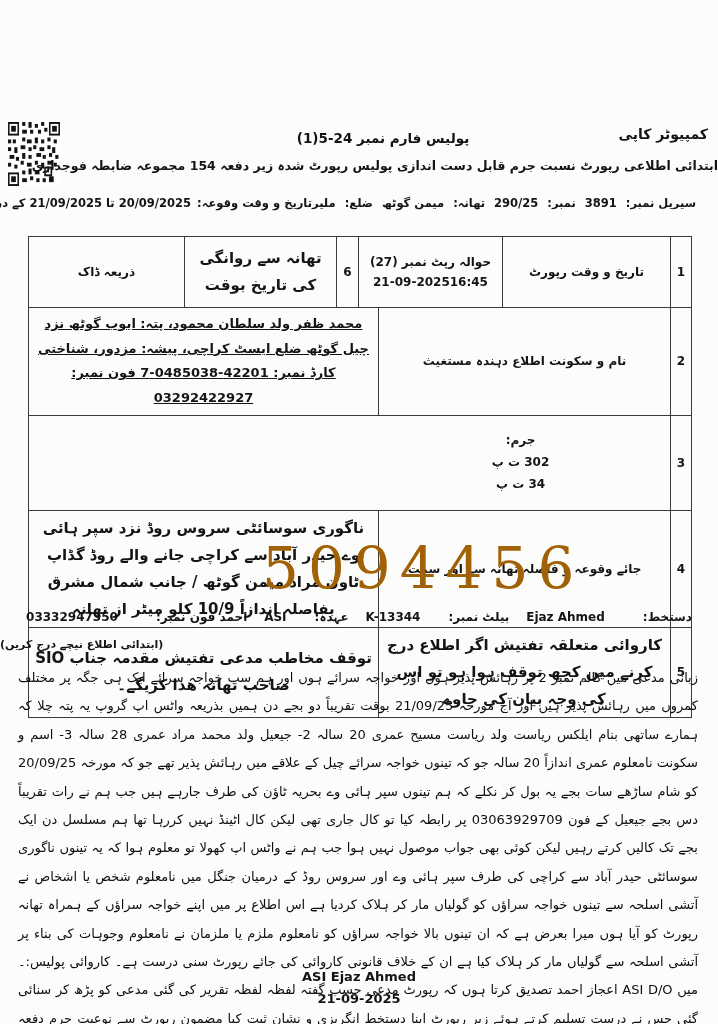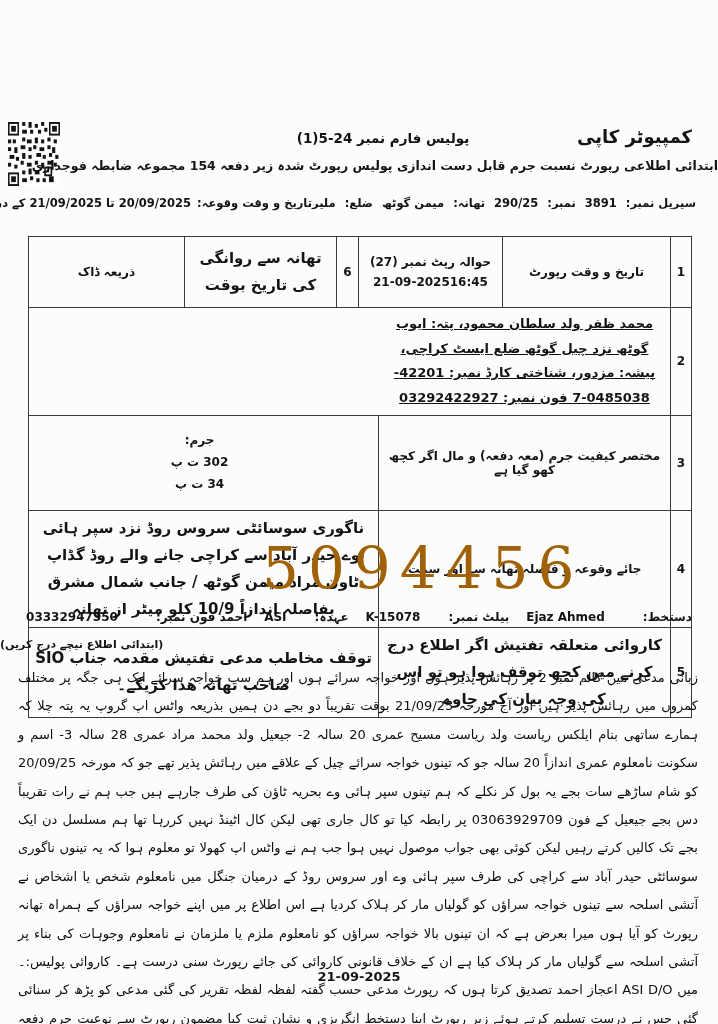--- a/index.html
+++ b/index.html
@@ -2,21 +2,21 @@
 <html lang="ur"><head>
 <meta charset="utf-8">
 <style>
   html,body{margin:0;padding:0;background:#e9e9e7;}
   .page{
     position:relative;width:718px;height:1024px;margin:0 auto;
     background:#fcfcfa;overflow:hidden;direction:rtl;
     font-family:"DejaVu Sans",sans-serif;color:#141414;
   }
   
-  .copy-label{position:absolute;top:126px;right:26px;font-size:18px;font-weight:bold;}
+  .copy-label{position:absolute;top:126px;right:10px;font-size:14px;font-weight:bold;}
   .qr{position:absolute;top:122px;left:8px;width:52px;height:64px;}
   .form-no{position:absolute;top:130px;left:0;width:100%;text-align:center;font-size:13.5px;font-weight:bold;padding-left:24px;}
   .doc-title{position:absolute;top:158px;left:0;width:100%;font-size:12.5px;font-weight:bold;}
   .serial-row{
     position:absolute;top:196px;left:22px;right:22px;
     display:flex;justify-content:space-between;align-items:baseline;
     font-size:11.5px;font-weight:bold;
   }
   .serial-group{display:flex;gap:9px;white-space:nowrap;}
   .occ-group{display:flex;gap:6px;white-space:nowrap;}
@@ -177,25 +177,25 @@
       <div>
         <span class="ref-line">حوالہ رپٹ نمبر (27)</span>
         <span class="ref-line">21-09-202516:45</span>
       </div>
       <div>6</div>
       <div class="cell-small">تھانہ سے روانگی کی تاریخ بوقت</div>
       <div>ذریعہ ڈاک</div>
     </div>
     <div class="frow r2">
       <div>2</div>
+      <div>نام و سکونت اطلاع دہندہ مستغیث</div>
       <div class="cell-underline">محمد ظفر ولد سلطان محمود، پتہ: ایوب گوٹھ نزد چیل گوٹھ ضلع ایسٹ کراچی، پیشہ: مزدور، شناختی کارڈ نمبر: 42201-0485038-7 فون نمبر: 03292422927</div>
     </div>
     <div class="frow r3">
       <div>3</div>
-      <div>مختصر کیفیت جرم (معہ دفعہ) و مال اگر کچھ کھو گیا ہے</div>
       <div class="cell-crime">
         <span>جرم:</span>
         <span>302 ت پ</span>
         <span>34 ت پ</span>
       </div>
     </div>
     <div class="frow r4">
       <div>4</div>
       <div>جائے وقوعہ و فاصلہ تھانہ سے اور سمت</div>
       <div class="cell-small">ناگوری سوسائٹی سروس روڈ نزد سپر ہائی وے حیدر آباد سے کراچی جانے والے روڈ گڈاپ ٹاون مراد میمن گوٹھ / جانب شمال مشرق بفاصلہ اندازاً 10/9 کلو میٹر از تھانہ</div>
@@ -209,32 +209,33 @@
 
   <div class="watermark">5094456</div>
 
   <div class="officer-row">
     <div class="pair">
       <span>دستخط:</span>
       <span>Ejaz Ahmed</span>
     </div>
     <div class="pair tight">
       <span>بیلٹ نمبر:</span>
-      <span>K-15078</span>
+      <span>K-13344</span>
     </div>
     <div class="pair tight">
       <span>عہدہ:</span>
       <span>ASI</span>
     </div>
     <div class="pair">
       <span>احمد فون نمبر:</span>
       <span>03332947350</span>
     </div>
   </div>
   <div class="officer-note">(ابتدائی اطلاع نیچے درج کریں)</div>
 
   <div class="narrative">زبانی مدعی میں کالم نمبر 2 پر رہائش پذیر ہوں اور خواجہ سرائے ہوں اور ہم سب خواجہ سرائے ایک ہی جگہ پر مختلف کمروں میں رہائش پذیر ہیں اور آج مورخہ 21/09/25 بوقت تقریباً دو بجے دن ہمیں بذریعہ واٹس اپ گروپ یہ پتہ چلا کہ ہمارے ساتھی بنام ایلکس ریاست ولد ریاست مسیح عمری 20 سالہ 2- جیعیل ولد محمد مراد عمری 28 سالہ 3- اسم و سکونت نامعلوم عمری اندازاً 20 سالہ جو کہ تینوں خواجہ سرائے چیل کے علاقے میں رہائش پذیر تھے جو کہ مورخہ 20/09/25 کو شام ساڑھے سات بجے یہ بول کر نکلے کہ ہم تینوں سپر ہائی وے بحریہ ٹاؤن کی طرف جارہے ہیں جب ہم نے رات تقریباً دس بجے جیعیل کے فون 03063929709 پر رابطہ کیا تو کال جاری تھی لیکن کال اٹینڈ نہیں کررہا تھا ہم مسلسل دن ایک بجے تک کالیں کرتے رہیں لیکن کوئی بھی جواب موصول نہیں ہوا جب ہم نے واٹس اپ کھولا تو معلوم ہوا کہ یہ تینوں ناگوری سوسائٹی حیدر آباد سے کراچی کی طرف سپر ہائی وے اور سروس روڈ کے درمیان جنگل میں نامعلوم شخص یا اشخاص نے آتشی اسلحہ سے تینوں خواجہ سراؤں کو گولیاں مار کر ہلاک کردیا ہے اس اطلاع پر میں اپنے خواجہ سراؤں کے ہمراہ تھانہ رپورٹ کو آیا ہوں میرا بعرض ہے کہ ان تینوں بالا خواجہ سراؤں کو نامعلوم ملزم یا ملزمان نے نامعلوم وجوہات کی بناء پر آتشی اسلحہ سے گولیاں مار کر ہلاک کیا ہے ان کے خلاف قانونی کاروائی کی جائے رپورٹ سنی درست ہے۔ کاروائی پولیس:۔ میں ASI D/O اعجاز احمد تصدیق کرتا ہوں کہ رپورٹ مدعی حسب گفتہ لفظہ لفظہ تقریر کی گئی مدعی کو پڑھ کر سنائی گئی جس نے درست تسلیم کرتے ہوئے زیر رپورٹ اپنا دستخط انگریزی و نشان ثبت کیا مضمون رپورٹ سے نوعیت جرم دفعہ 302/34 ت پ کا ہونا پایا جاتا ہے لہذا مقدمہ ھذا برخلاف اسم و سکونت نامعلوم ملزم یا ملزمان قائم کر کے نقل FIR برائے آئندہ تفتیش SIO صاحب تھانہ ھذا کو جاری ہے بقیہ نقول FIR حسب قاعدہ تقسیم ہو گی۔</div>
 
   <div class="footer-sig">
+    <div>ASI Ejaz Ahmed</div>
     <div>21-09-2025</div>
   </div>
 
 </div>
 
 </body></html>

